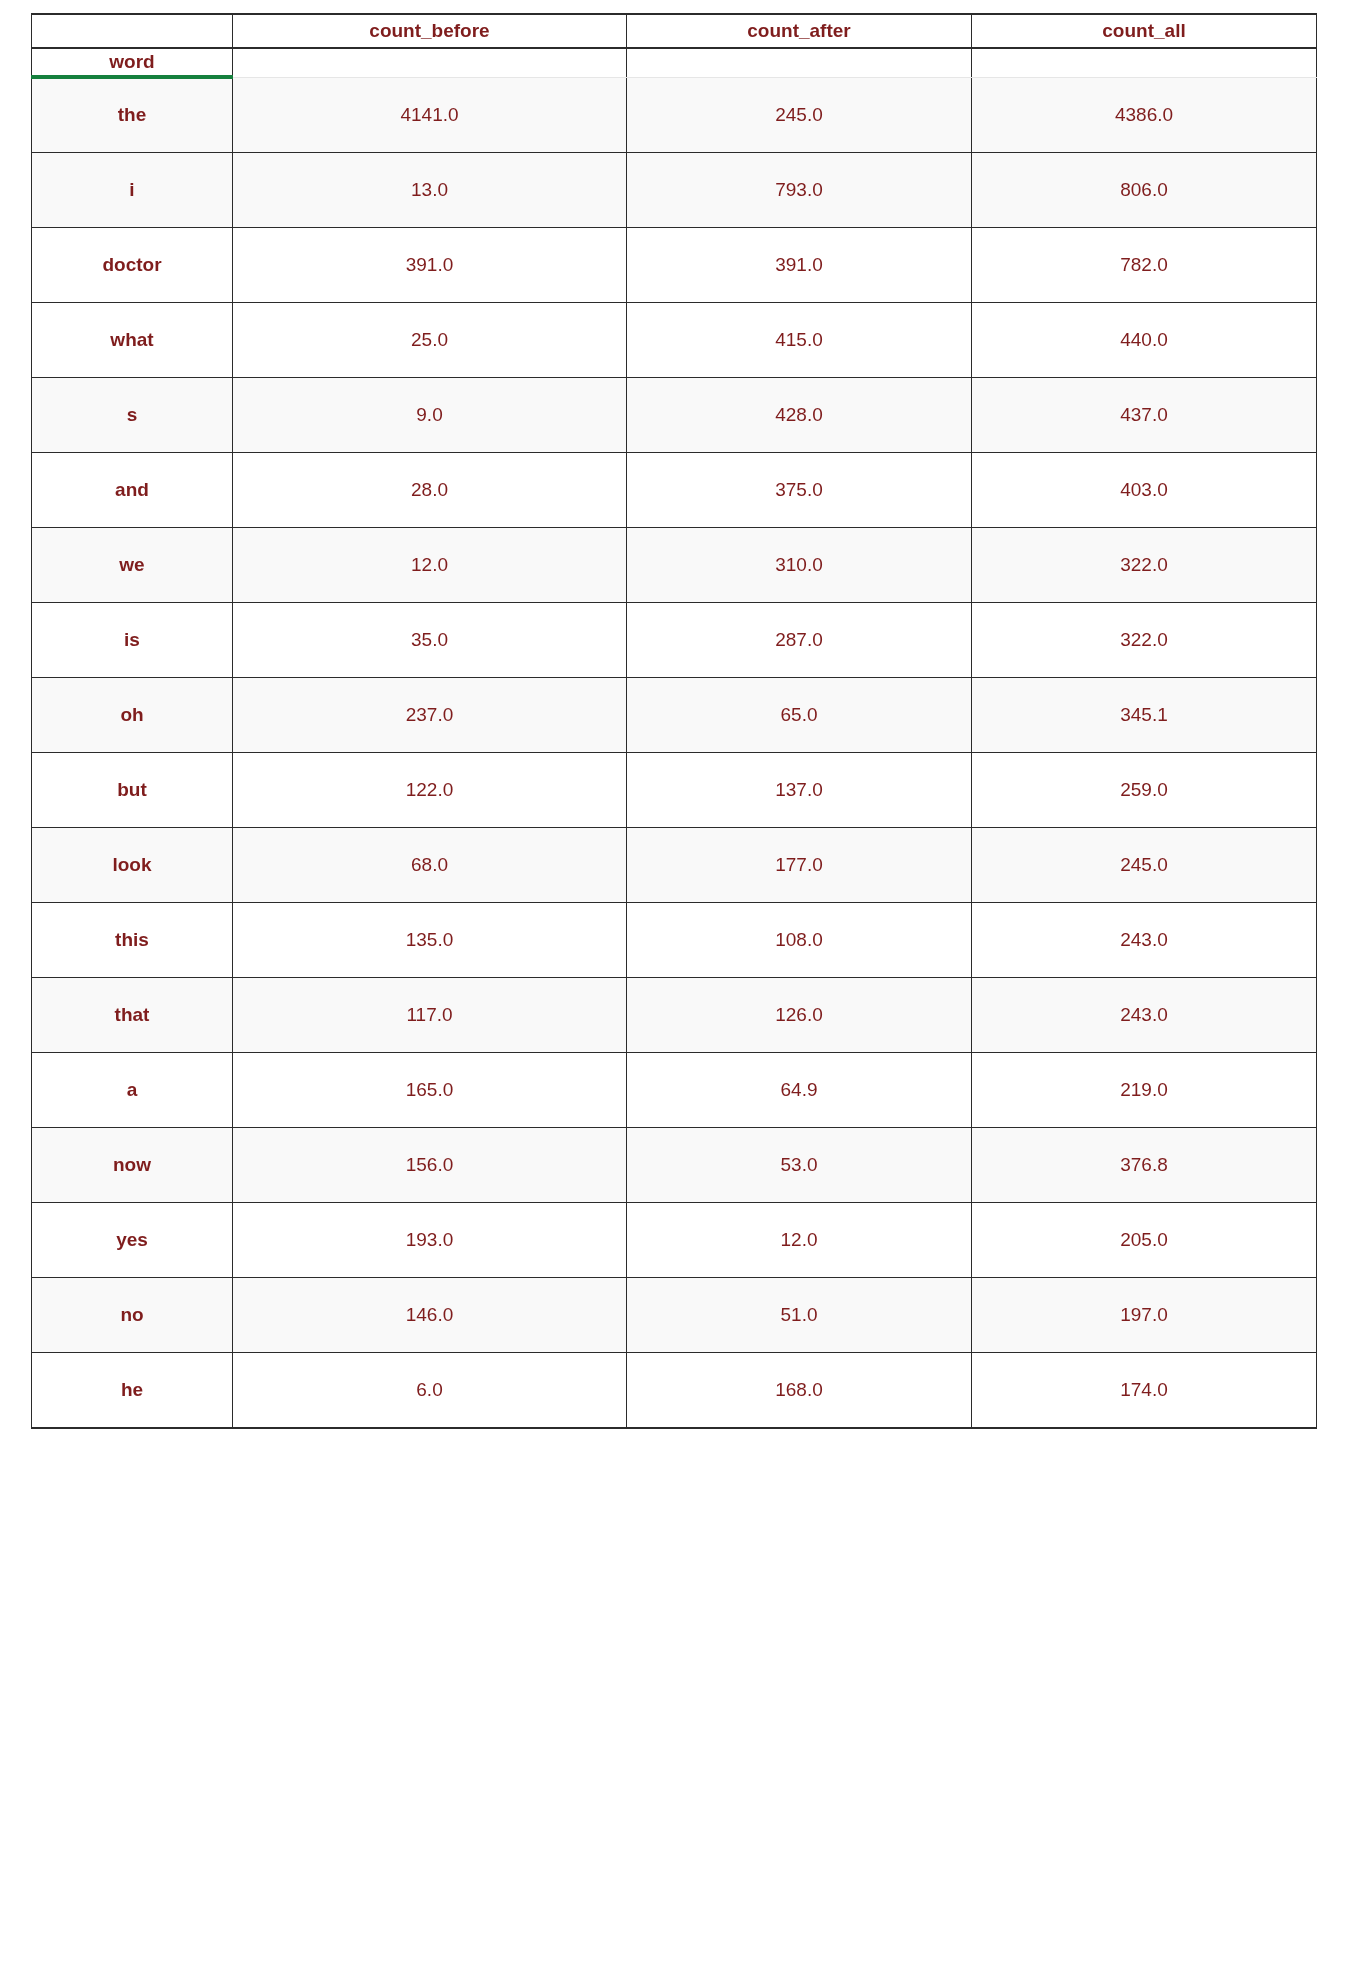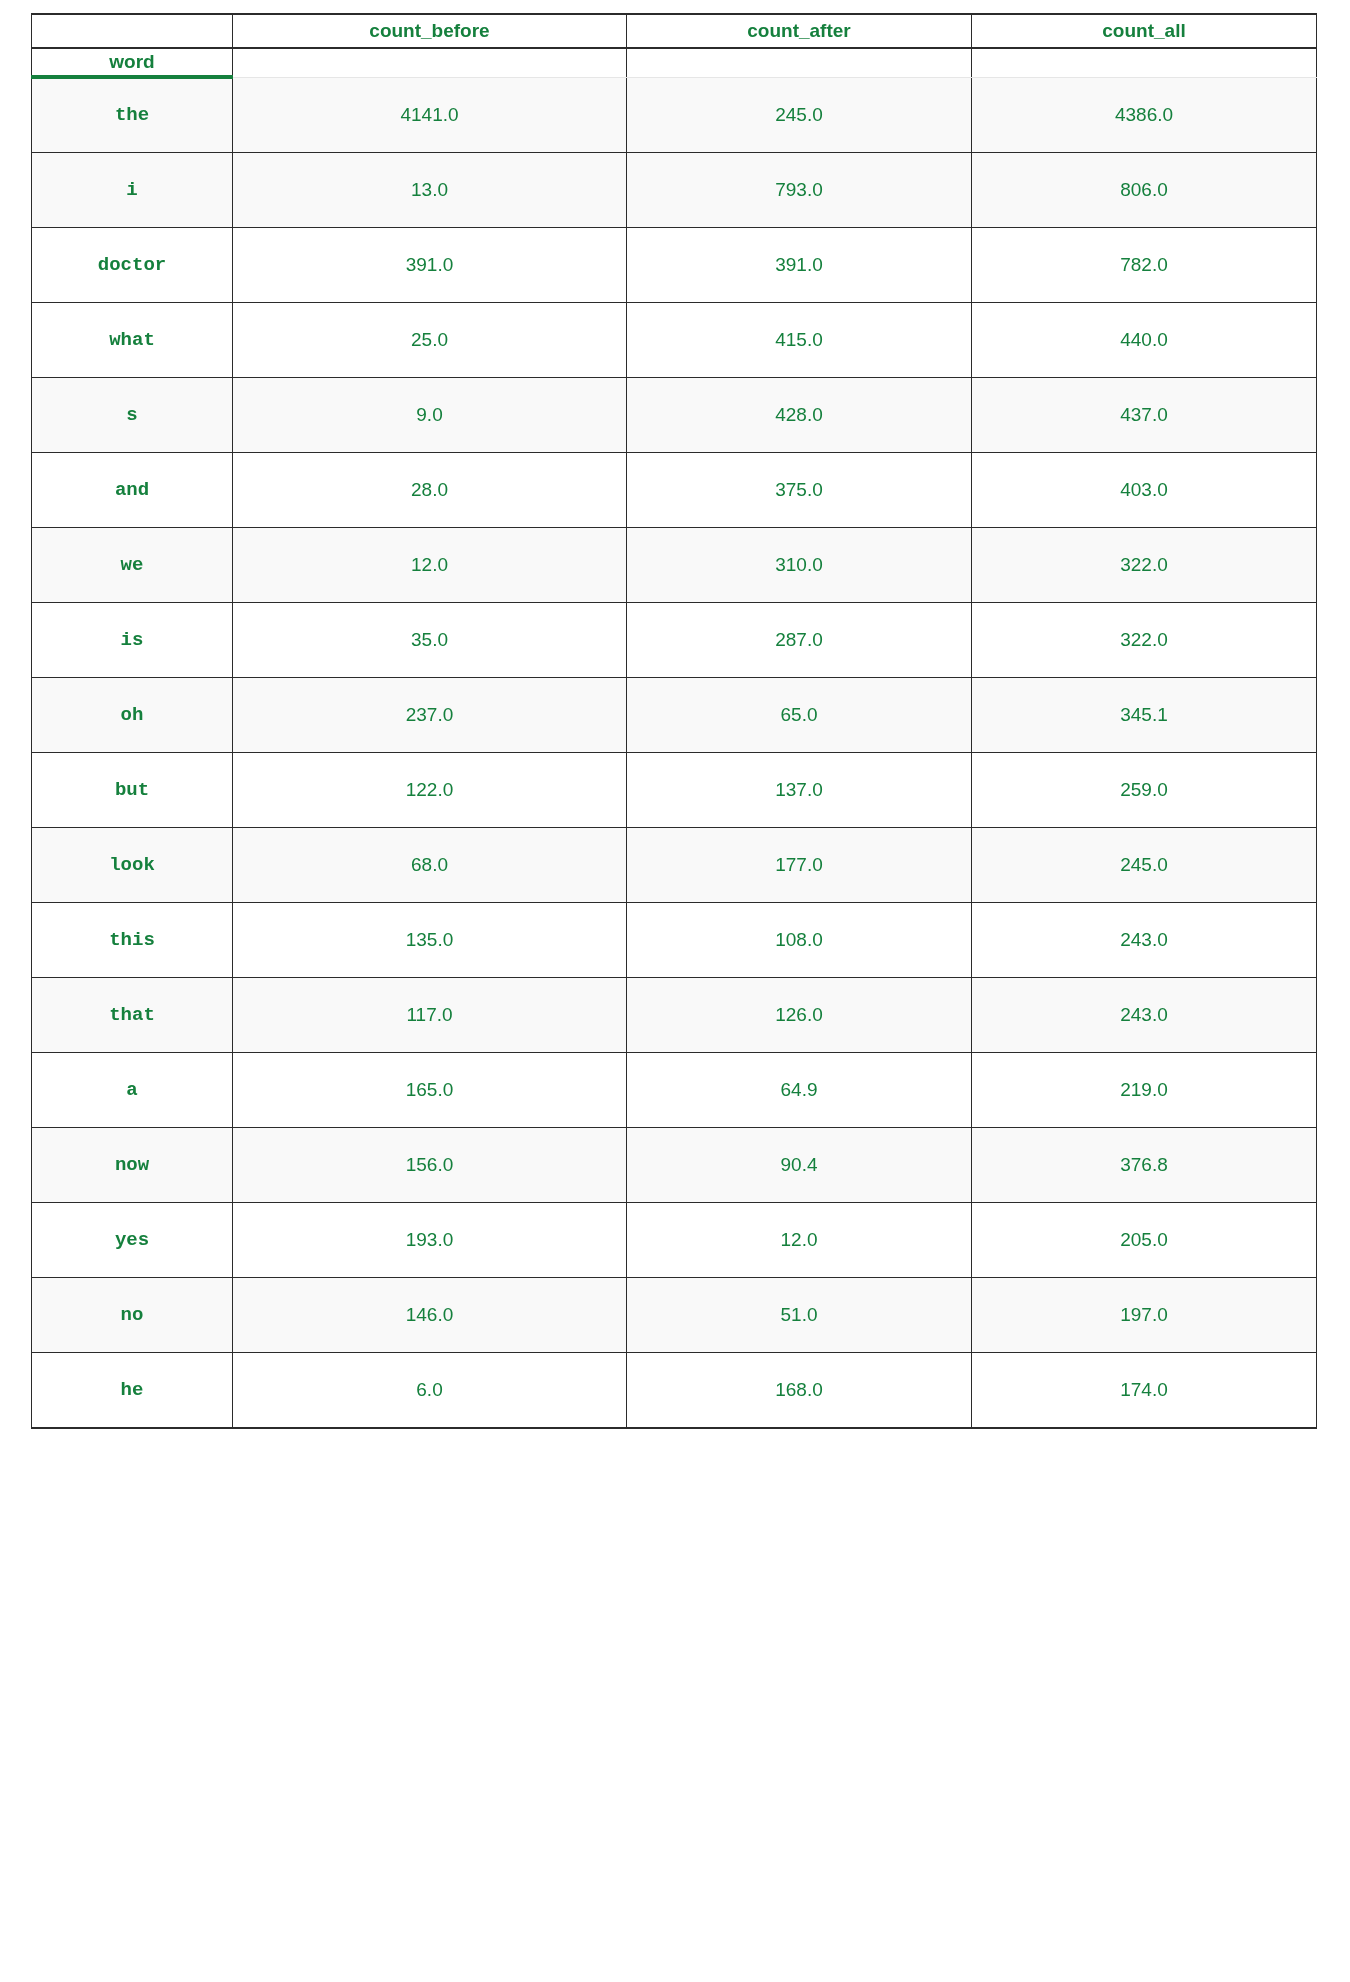--- a/index.html
+++ b/index.html
@@ -18,21 +18,21 @@
     left: 31px;
     top: 13px;
     width: 1285px;
   }
   table.df {
     border-collapse: collapse;
     border-spacing: 0;
     width: 1285px;
     table-layout: fixed;
     font-size: 19px;
-    color: #15803d;
+    color: #7f1d1d;
   }
   table.df col.c-word  { width: 201px; }
   table.df col.c-one   { width: 394px; }
   table.df col.c-two   { width: 345px; }
   table.df col.c-three { width: 345px; }
 
   table.df thead th {
     border-bottom: 2px solid #2b2b2b;
     border-top: 2px solid #2b2b2b;
     border-left: 1px solid #2b2b2b;
@@ -55,21 +55,20 @@
   }
   table.df tbody th.rowlabel {
     font-weight: bold;
     text-align: center;
     vertical-align: middle;
     border-left: 1px solid #2b2b2b;
     border-right: 1px solid #2b2b2b;
     border-top: 1px solid #2b2b2b;
     border-bottom: 1px solid #2b2b2b;
     padding: 0 6px;
-    font-family: Liberation Mono, monospace;
   }
   table.df tbody td {
     text-align: center;
     vertical-align: middle;
     border-left: 1px solid #2b2b2b;
     border-right: 1px solid #2b2b2b;
     border-top: 1px solid #2b2b2b;
     border-bottom: 1px solid #2b2b2b;
     padding: 0 6px;
     height: 74px;
@@ -187,21 +186,21 @@
         </tr>
         <tr class="even">
           <th class="rowlabel">a</th>
           <td>165.0</td>
           <td>64.9</td>
           <td>219.0</td>
         </tr>
         <tr class="odd">
           <th class="rowlabel">now</th>
           <td>156.0</td>
-          <td>90.4</td>
+          <td>53.0</td>
           <td>376.8</td>
         </tr>
         <tr class="even">
           <th class="rowlabel">yes</th>
           <td>193.0</td>
           <td>12.0</td>
           <td>205.0</td>
         </tr>
         <tr class="odd">
           <th class="rowlabel">no</th>

